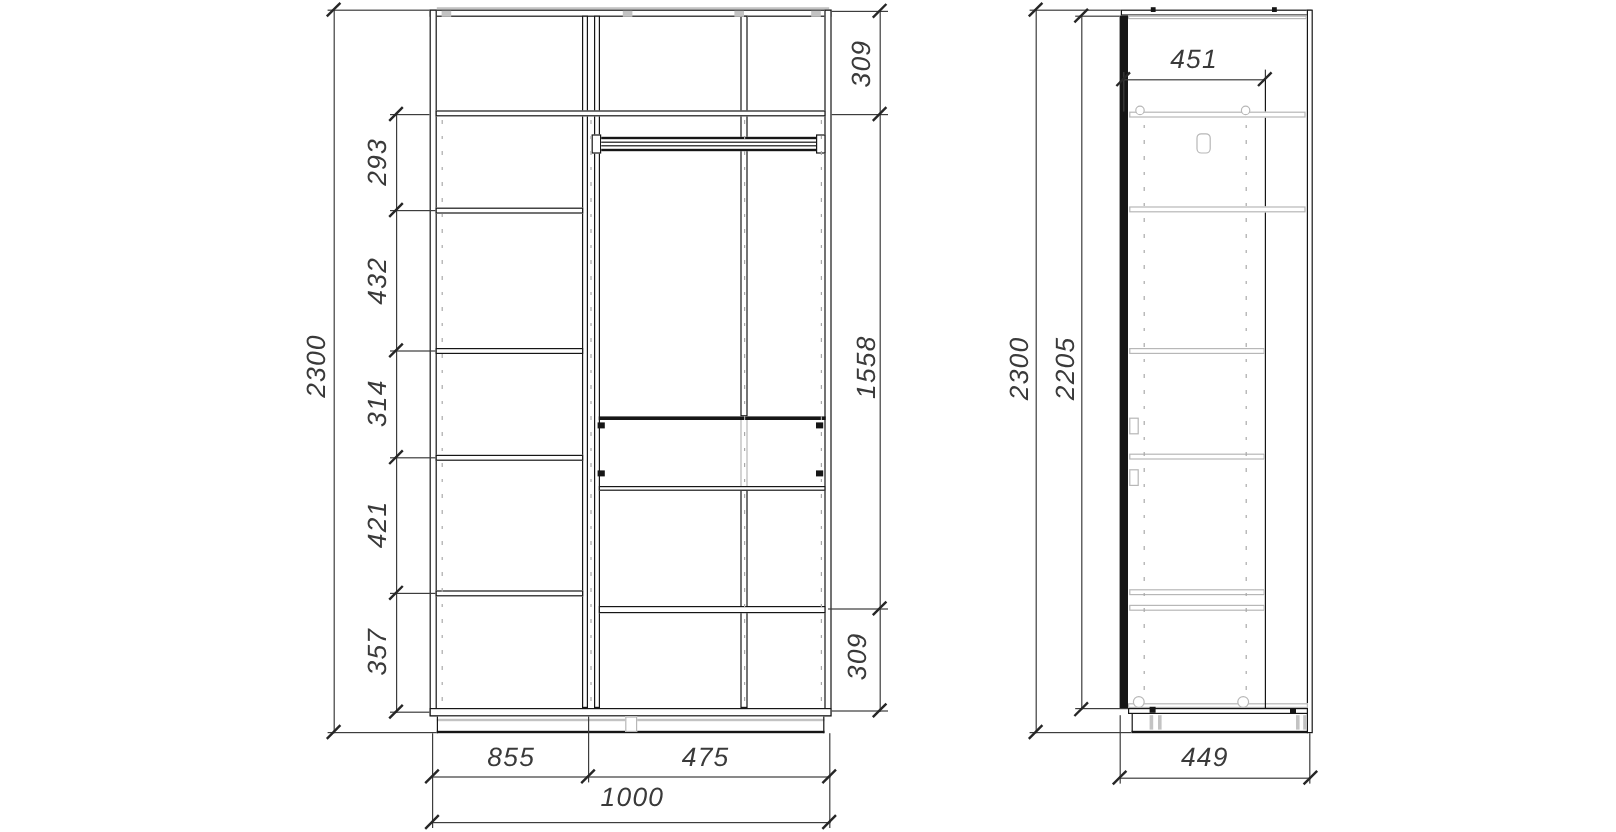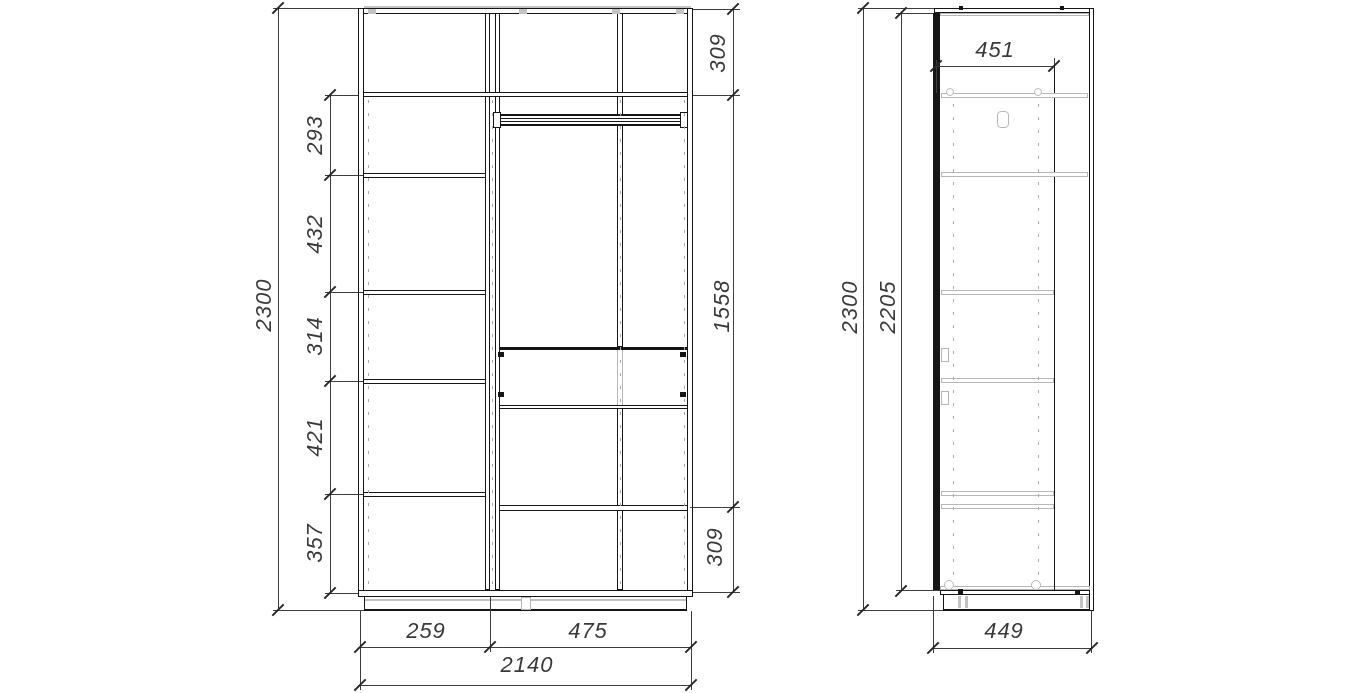--- a/index.html
+++ b/index.html
@@ -121,23 +121,23 @@
 
   <div class="lb v" style="left:214px;top:293px;">2300</div>
   <div class="lb v" style="left:265px;top:123px;">293</div>
   <div class="lb v" style="left:265px;top:222px;">432</div>
   <div class="lb v" style="left:265px;top:324px;">314</div>
   <div class="lb v" style="left:265px;top:425px;">421</div>
   <div class="lb v" style="left:265px;top:531px;">357</div>
   <div class="lb v" style="left:668px;top:41px;">309</div>
   <div class="lb v" style="left:672px;top:294px;">1558</div>
   <div class="lb v" style="left:665px;top:535px;">309</div>
-  <div class="lb" style="left:376px;top:619px;">259</div>
+  <div class="lb" style="left:376px;top:619px;">855</div>
   <div class="lb" style="left:538px;top:619px;">475</div>
-  <div class="lb" style="left:477px;top:653px;">2140</div>
+  <div class="lb" style="left:477px;top:653px;">1000</div>
 
   <div class="p" style="left:934px;top:8px;width:159px;height:5px;"></div>
   <div class="p" style="left:1089px;top:8px;width:5px;height:603px;"></div>
   <div class="sl" style="left:933px;top:13px;width:7px;height:577px;"></div>
   <div class="p gy" style="left:940px;top:13px;width:149px;height:3px;"></div>
 
   <div class="p gy" style="left:940px;top:586px;width:150px;height:4px;"></div>
   <div class="p" style="left:940px;top:590px;width:150px;height:5px;"></div>
   <div class="sl" style="left:943px;top:595px;width:1px;height:15px;"></div>
   <div class="sl" style="left:943px;top:609px;width:147px;height:2px;"></div>

